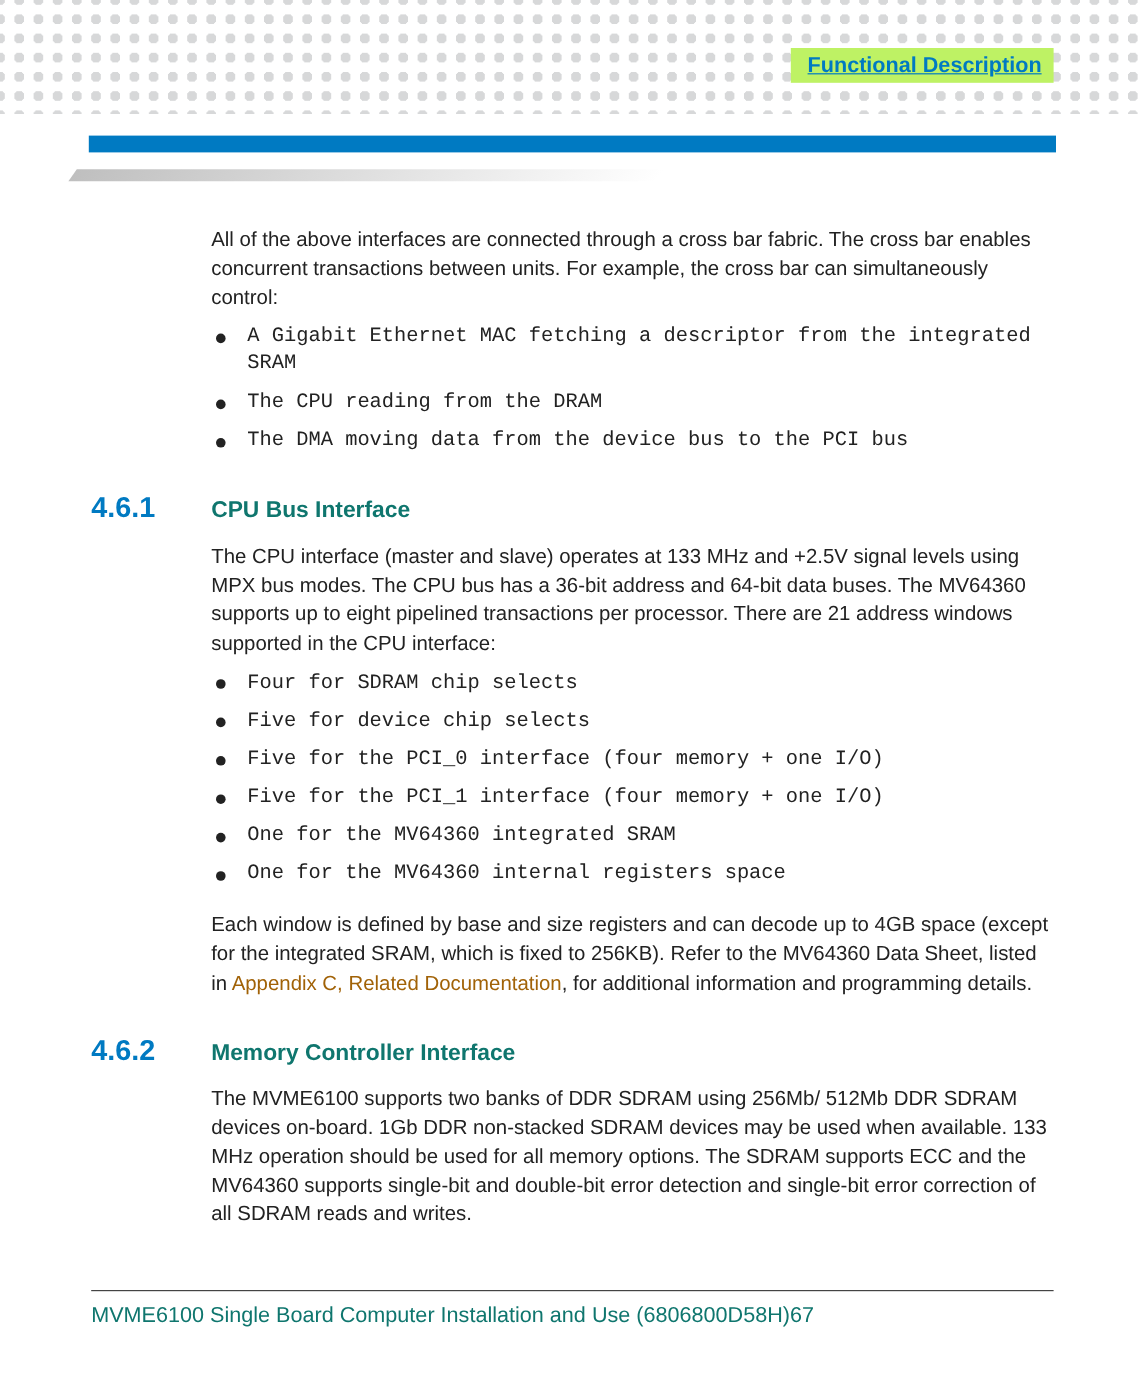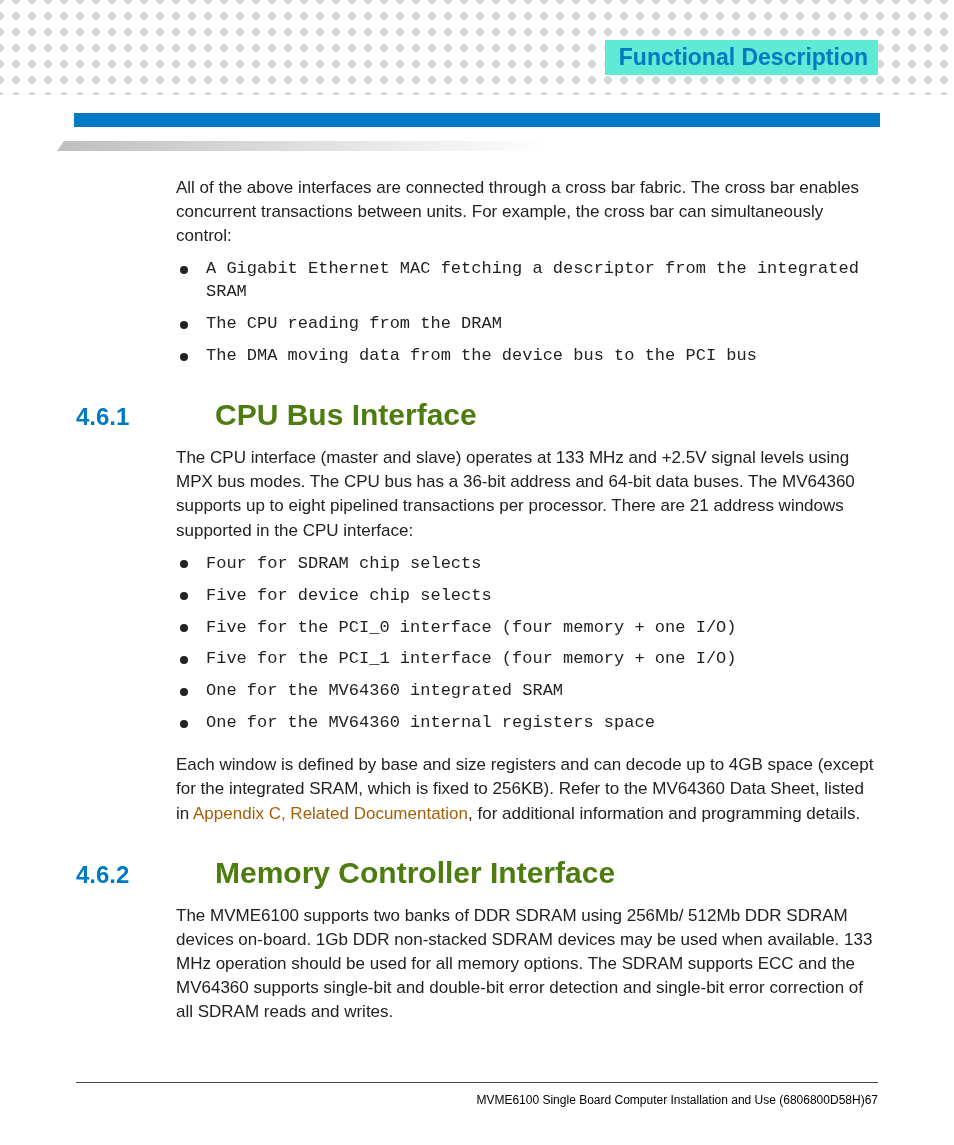--- a/index.html
+++ b/index.html
@@ -17,26 +17,27 @@
     height: 95px;
     background-image: radial-gradient(circle, #d7d8d9 4.2px, transparent 4.2px);
     background-size: 16px 16px;
     background-position: 8px 8px;
     z-index: 0;
   }
   .header-title {
     position: absolute;
     top: 40px;
     right: 76px;
-    background: #5eead4;
+    background: #bef264;
     padding: 4px 10px 4px 14px;
     color: #007ac2;
     font-weight: 700;
-    font-size: 23px;
+    font-size: 18px;
     z-index: 2;
+    text-decoration: underline;
   }
   .blue-bar {
     position: absolute;
     top: 113px;
     left: 74px; right: 74px;
     height: 14px;
     background: #007ac2;
     z-index: 2;
   }
   .grad-bar {
@@ -44,21 +45,21 @@
     top: 141px;
     left: 64px; right: 74px;
     height: 10px;
     background: linear-gradient(to right, #bfbfbf 0%, #ffffff 60%, #ffffff 100%);
     transform: skewX(-35deg);
     transform-origin: top left;
     z-index: 1;
   }
   .content {
     position: absolute;
-    top: 176px;
+    top: 188px;
     left: 176px;
     width: 702px;
   }
   .para {
     font-size: 17px;
     line-height: 1.42;
     color: #222;
     margin-bottom: 10px;
     text-align: left;
   }
@@ -80,49 +81,48 @@
     left: 4px;
     top: 0.46em;
     width: 8px; height: 8px;
     background: #222;
     border-radius: 50%;
   }
   .section-row {
     display: flex;
     align-items: baseline;
     margin: 30px 0 14px -100px;
-    gap: 39px;
   }
   .sec-num {
     width: 100px;
     color: #007ac2;
     font-weight: 700;
     font-size: 24px;
   }
   .sec-title {
-    color: #4d7c0f;
+    color: #0f766e;
     font-weight: 700;
-    font-size: 30px;
+    font-size: 19px;
   }
   .italic { }
   .link { color: #a16207; }
   .footer {
     position: absolute;
     left: 76px; right: 76px;
     bottom: 38px;
   }
   .footer-line {
     border-top: 1px solid #444;
     margin-bottom: 10px;
   }
   .footer-row {
     display: flex;
-    justify-content: flex-end;
-    font-size: 12px;
-    color: #000000;
+    justify-content: flex-start;
+    font-size: 18px;
+    color: #0f766e;
   }
 </style>
 </head>
 <body>
 
 <div class="dots-bg"></div>
 <div class="header-title">Functional Description</div>
 <div class="blue-bar"></div>
 <div class="grad-bar"></div>
 

